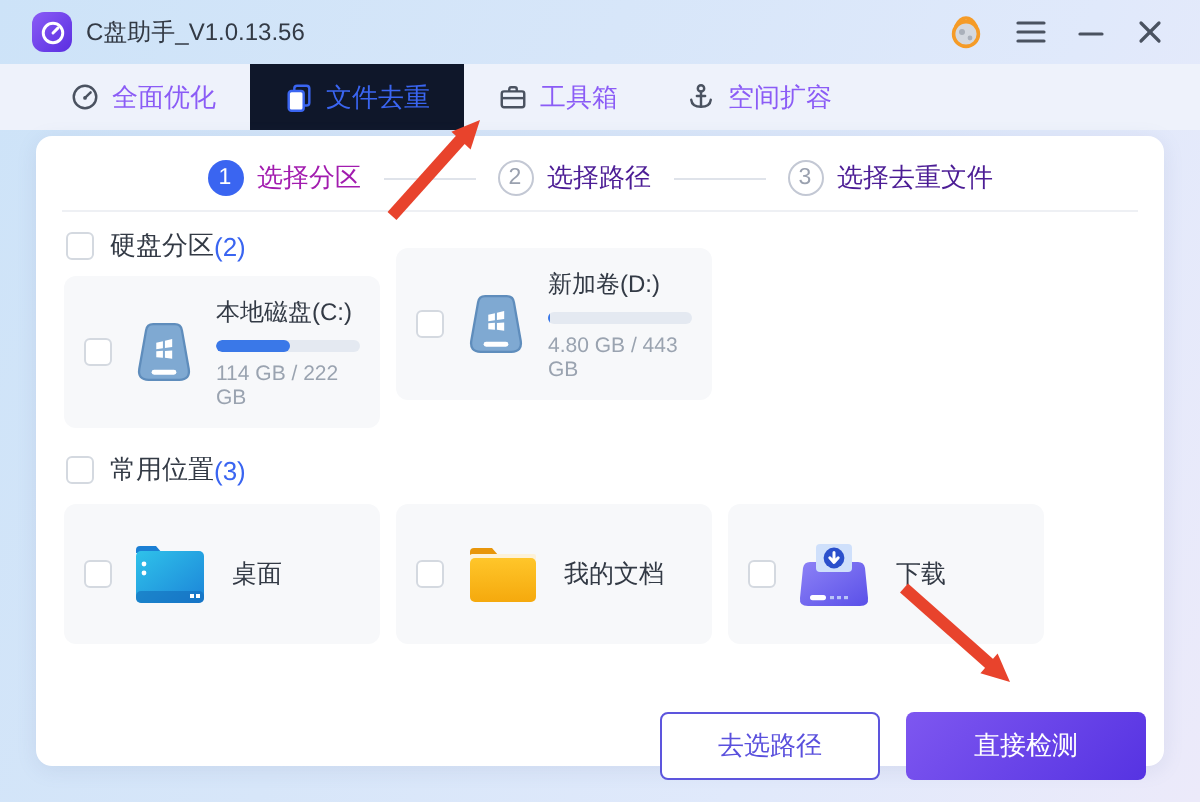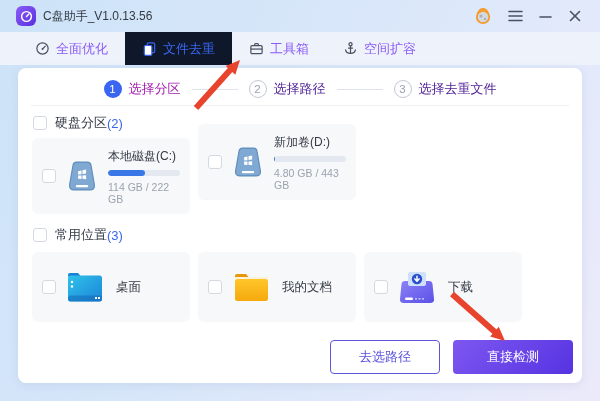--- a/index.html
+++ b/index.html
@@ -45,21 +45,21 @@
   .disk-card { height:76px; }
   .loc-card  { height:70px; }
   .item-card .checkbox { margin-right:9px; }
   .disk-info { margin-left:9px; }
   .disk-name { font-size:12px; color:#333a45; margin-bottom:5px; }
   .bar { width:72px; height:6px; border-radius:3px; background:#e4e9f1; overflow:hidden; }
   .bar i { display:block; height:100%; background:#3a78e8; border-radius:3px; }
   .disk-size { font-size:10.5px; color:#9aa3b0; margin-top:5px; }
   .loc-label { font-size:12.5px; color:#333a45; margin-left:11px; }
   
-  .btn { position:absolute; top:272px; height:34px; border-radius:4px; font-size:13px; display:flex; align-items:center; justify-content:center; cursor:pointer; }
+  .btn { position:absolute; top:288px; height:34px; border-radius:4px; font-size:13px; display:flex; align-items:center; justify-content:center; cursor:pointer; }
   .btn-outline { left:312px; width:110px; background:#fff; border:1px solid #5d55dd; color:#5a50dd; }
   .btn-primary { left:435px; width:120px; background:linear-gradient(135deg,#7e57f0,#5633e2); color:#fff; }
   
   .arrows { position:absolute; inset:0; pointer-events:none; z-index:50; }
 </style>
 </head>
 <body>
 
 <div class="window">
 

